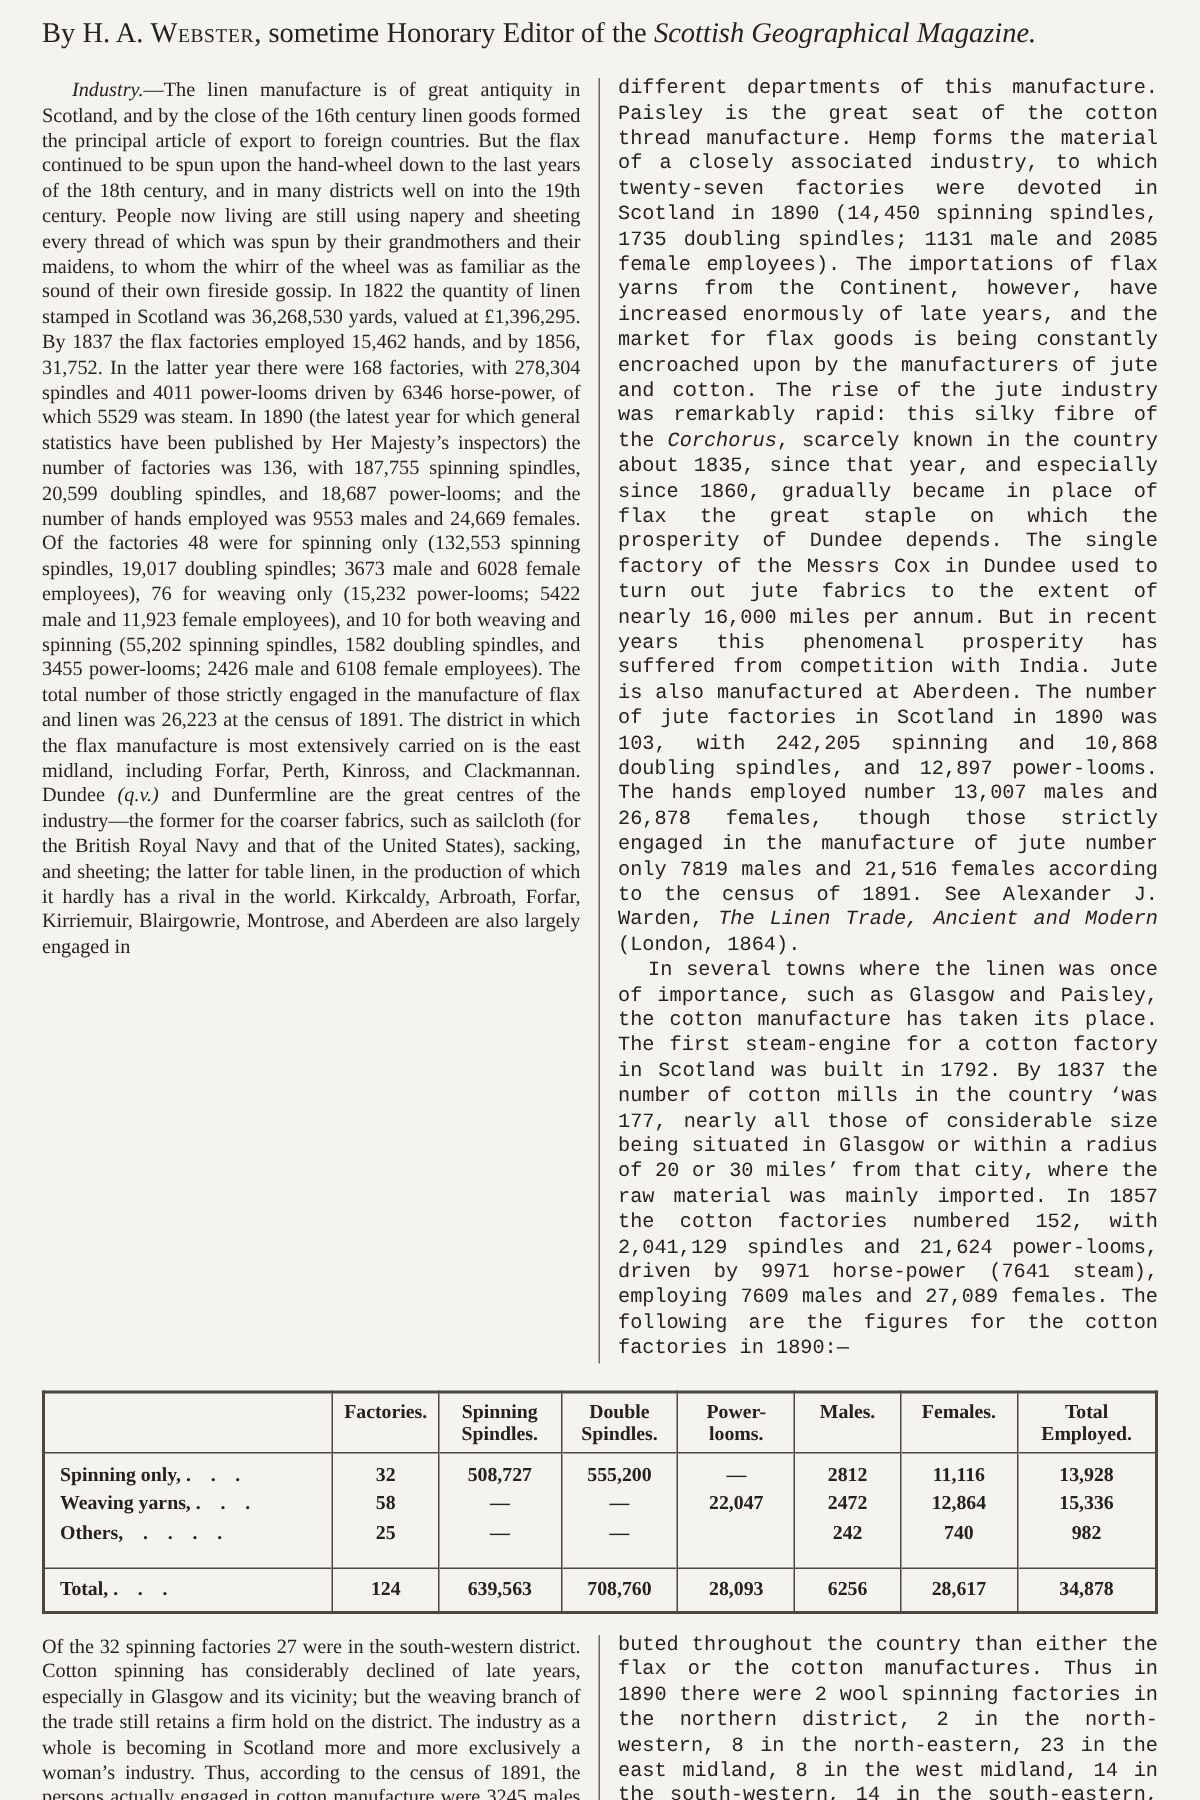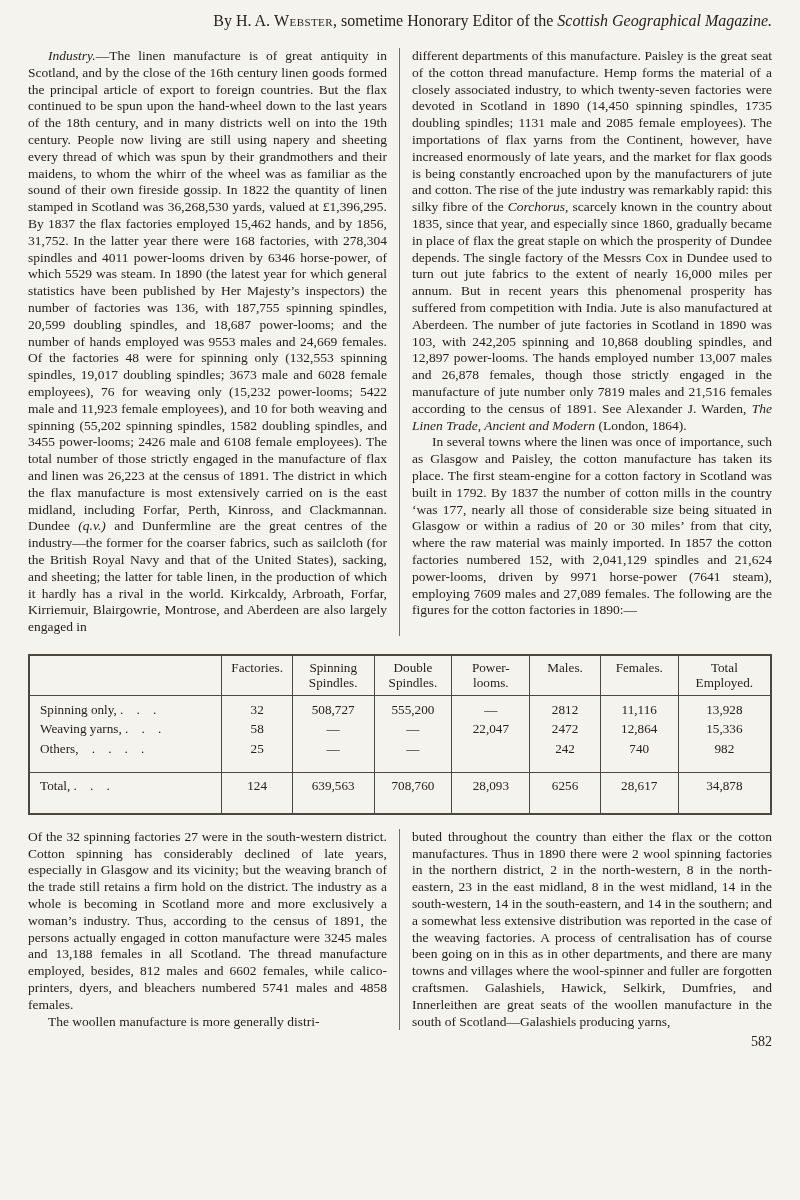--- a/index.html
+++ b/index.html
@@ -9,52 +9,52 @@
     color: #26221b;
     font-family: "Liberation Serif", "DejaVu Serif", serif;
     position: relative;
   }
   .page { padding: 12px 28px 0 28px; box-sizing: border-box; }
 
   .title {
     font-size: 17px; font-weight: bold; text-align: center;
     letter-spacing: 1.6px; margin: 6px 0 14px 0;
   }
-  .byline { text-align: right; font-size: 16px; margin: 0 0 18px 0; }
+  .byline { text-align: left; font-size: 19px; margin: 0 0 18px 0; }
 
   .columns { display: flex; align-items: stretch; }
   .col {
     width: 50%; box-sizing: border-box;
     font-size: 13.5px; line-height: 16.8px; text-align: justify;
   }
   .col.left  { padding-right: 12px; border-right: 1px solid #6f6b61; }
-  .col.right { padding-left: 12px; }
+  .col.right { padding-left: 12px; font-family: Liberation Mono, monospace; }
 
   .para { margin: 0; }
   .para.indent { text-indent: 20px; }
   .i  { font-style: italic; }
   .sc { font-variant: small-caps; letter-spacing: 0.4px; }
 
   table.stats {
     width: 100%; border-collapse: collapse;
     margin: 18px 0 14px 0;
     font-size: 13.2px;
     border: 2px solid #4d483f;
   }
   .stats th, .stats td {
     border-left: 1px solid #4d483f;
     padding: 2px 4px; text-align: center; vertical-align: top;
-    font-weight: normal; line-height: 15.5px;
+    font-weight: bold; line-height: 15.5px;
   }
   .stats th:first-child, .stats td:first-child { border-left: none; }
   .stats thead th { border-bottom: 1px solid #4d483f; padding: 4px 3px; }
   .stats td.label-cell { text-align: left; padding-left: 10px; white-space: nowrap; }
   .stats tr.first-data td { padding-top: 6px; }
   .stats tr.last-data td { padding-bottom: 16px; }
-  .stats tr.total-row td { border-top: 1px solid #4d483f; padding-top: 5px; padding-bottom: 19px; }
+  .stats tr.total-row td { border-top: 1px solid #4d483f; padding-top: 5px; padding-bottom: 7px; }
 
   .page-number { font-size: 14px; margin: 4px 0 0 24px; text-align: right; }
 </style>
 </head>
 <body>
 
 <div class="page">
 
 
   <div class="byline"><span>By H. A. </span><span class="sc">Webster</span><span>, sometime Honorary Editor of the </span><span class="i">Scottish Geographical Magazine.</span></div>

